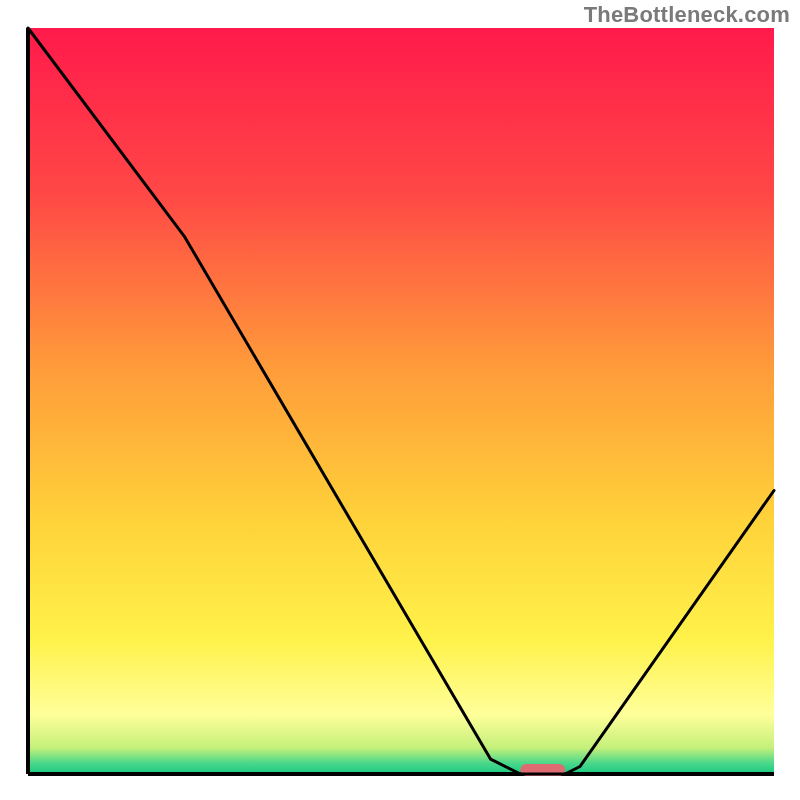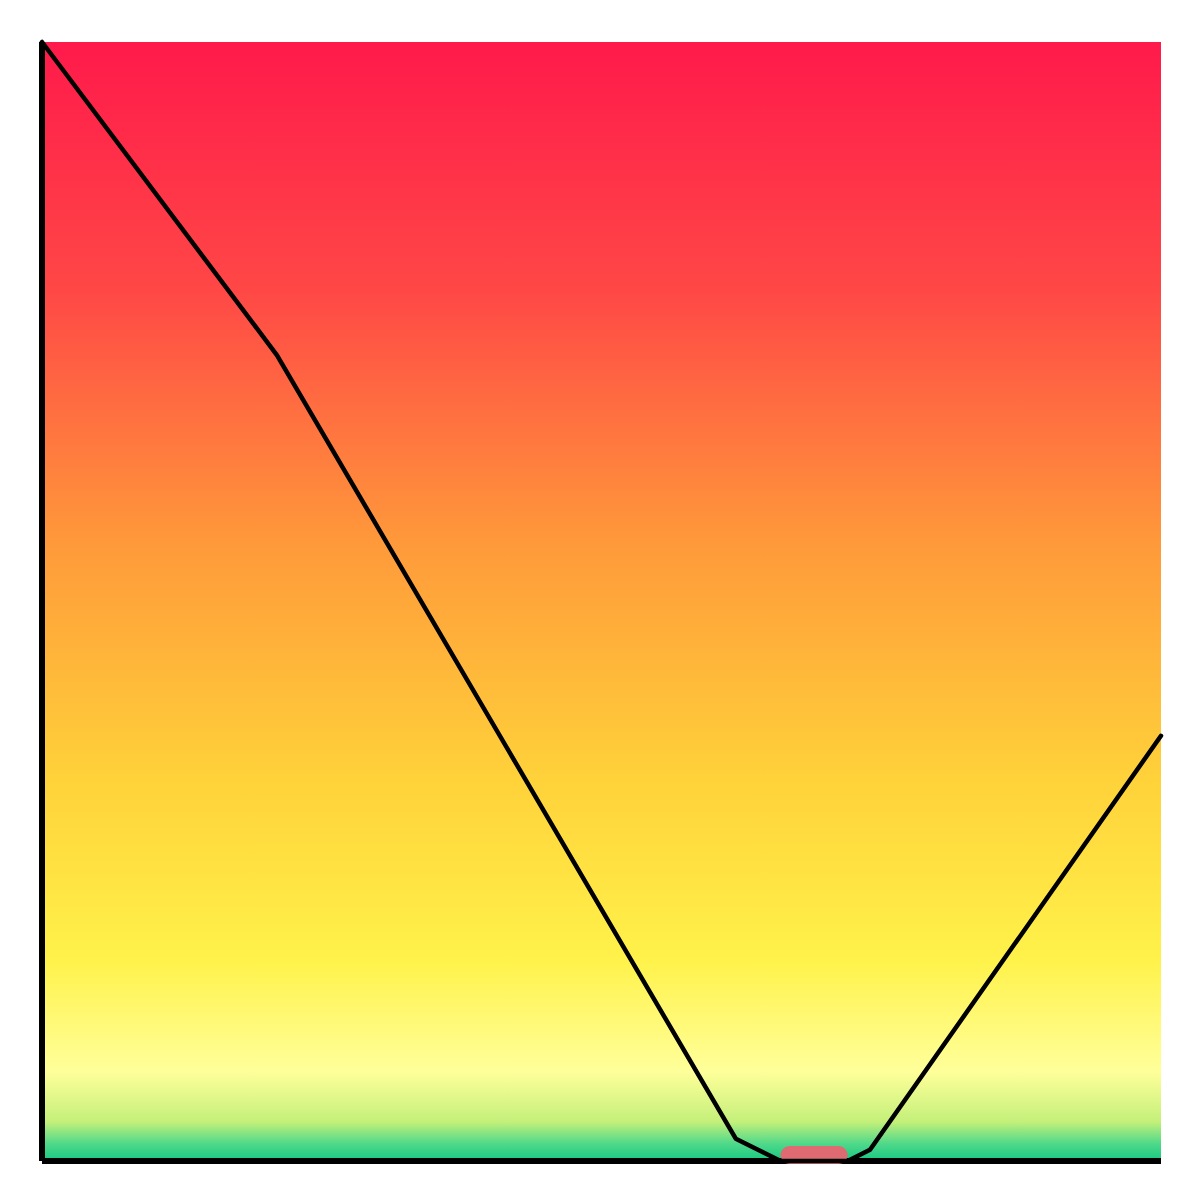--- a/index.html
+++ b/index.html
@@ -28,20 +28,21 @@
   svg.chart {
     position: absolute;
     left: 0;
     top: 0;
   }
 </style>
 </head>
 <body>
 
 <div class="container">
+  <div class="watermark">TheBottleneck.com</div>
   <svg class="chart" width="800" height="800">
     <defs>
       <linearGradient id="bg-grad" x1="0" y1="0" x2="0" y2="1">
           <stop offset="0.00%" stop-color="#ff1a4b"></stop>
           <stop offset="22.00%" stop-color="#ff4746"></stop>
           <stop offset="45.00%" stop-color="#ff9a3a"></stop>
           <stop offset="66.00%" stop-color="#ffd23a"></stop>
           <stop offset="82.00%" stop-color="#fff24a"></stop>
           <stop offset="92.00%" stop-color="#ffff9a"></stop>
           <stop offset="96.50%" stop-color="#c4f07a"></stop>

